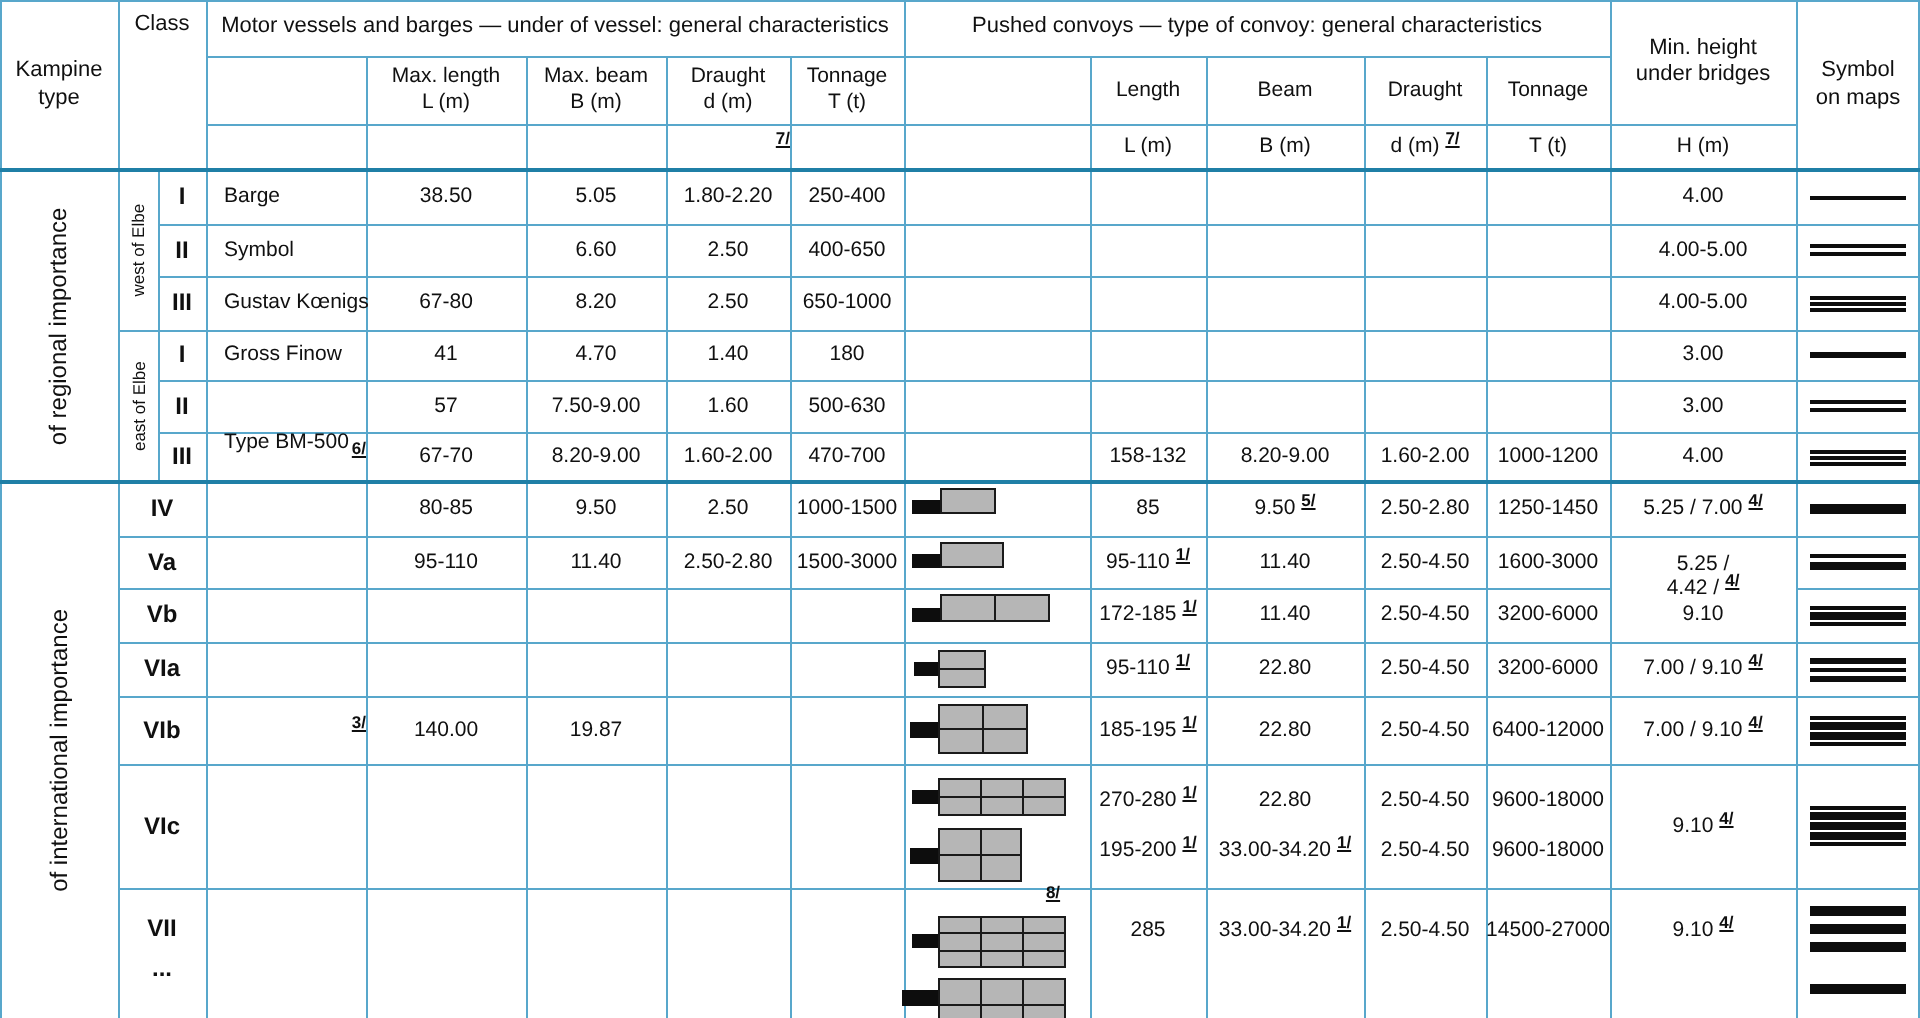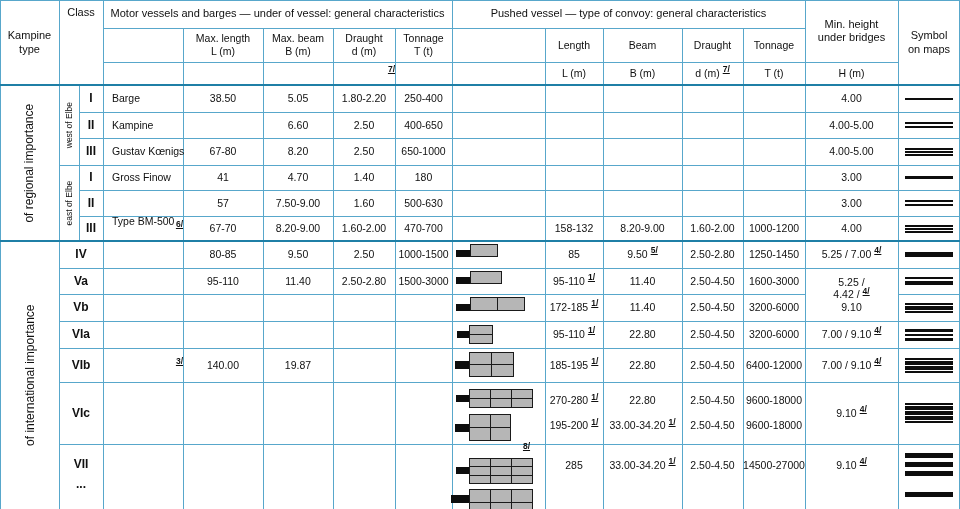--- a/index.html
+++ b/index.html
@@ -66,21 +66,21 @@
   <div class="sep" style="left:0;top:84px;width:960px"></div>
   <div class="sep" style="left:0;top:240px;width:960px"></div>
 
   <div class="cell hdr" style="left:0;top:0;width:59px;height:85px">
       <span style="width:52px">Kampine type</span>
     </div>
   <div class="cell hdr topal" style="left:59px;top:0;width:44px;height:85px">
       <span>Class</span>
     </div>
   <div class="cell hdr" style="left:103px;top:0;width:349px;height:28px">Motor vessels and barges — under of vessel: general characteristics</div>
-  <div class="cell hdr" style="left:452px;top:0;width:353px;height:28px">Pushed vessel — type of convoy: general characteristics</div>
+  <div class="cell hdr" style="left:452px;top:0;width:353px;height:28px">Pushed convoys — type of convoy: general characteristics</div>
 
   <div class="cell col" style="left:183px;top:28px;width:80px;height:34px">
       <span>Max. length</span>
       <span>L (m)</span>
     </div>
   <div class="cell col" style="left:263px;top:28px;width:70px;height:34px">
       <span>Max. beam</span>
       <span>B (m)</span>
     </div>
   <div class="cell col" style="left:333px;top:28px;width:62px;height:34px">
@@ -144,21 +144,21 @@
       <span>VII</span>
       <span>...</span>
     </div>
 
   <div class="cell left" style="left:103px;top:85px;width:80px;height:27px">Barge</div>
   <div class="cell" style="left:183px;top:85px;width:80px;height:27px">38.50</div>
   <div class="cell" style="left:263px;top:85px;width:70px;height:27px">5.05</div>
   <div class="cell" style="left:333px;top:85px;width:62px;height:27px">1.80-2.20</div>
   <div class="cell" style="left:395px;top:85px;width:57px;height:27px">250-400</div>
 
-  <div class="cell left" style="left:103px;top:112px;width:80px;height:26px">Kampine</div>
+  <div class="cell left" style="left:103px;top:112px;width:80px;height:26px">Symbol</div>
   <div class="cell" style="left:263px;top:112px;width:70px;height:26px">6.60</div>
   <div class="cell" style="left:333px;top:112px;width:62px;height:26px">2.50</div>
   <div class="cell" style="left:395px;top:112px;width:57px;height:26px">400-650</div>
 
   <div class="cell left" style="left:103px;top:138px;width:80px;height:27px">Gustav Kœnigs</div>
   <div class="cell" style="left:183px;top:138px;width:80px;height:27px">67-80</div>
   <div class="cell" style="left:263px;top:138px;width:70px;height:27px">8.20</div>
   <div class="cell" style="left:333px;top:138px;width:62px;height:27px">2.50</div>
   <div class="cell" style="left:395px;top:138px;width:57px;height:27px">650-1000</div>
 

